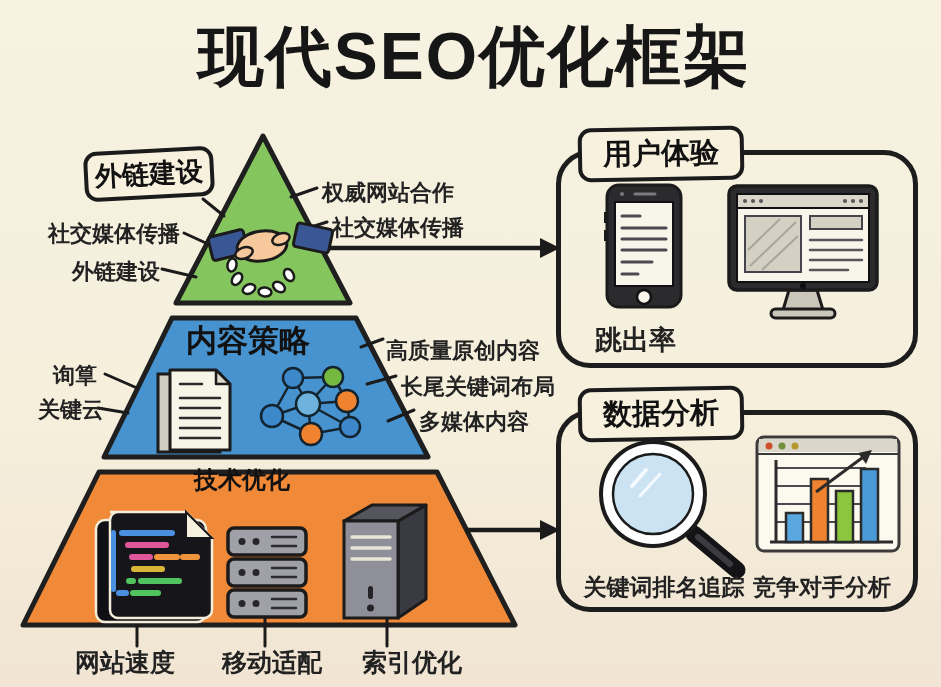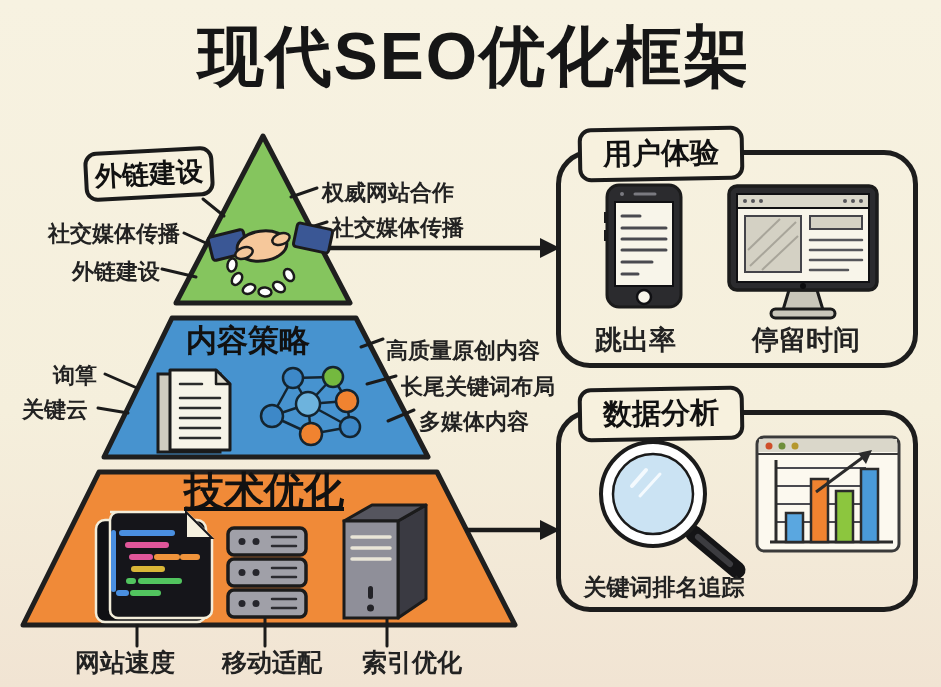--- a/index.html
+++ b/index.html
@@ -25,30 +25,30 @@
   .panel{
     position:absolute;z-index:1;background:transparent;
     border:5px solid #1d1d1d;border-radius:34px;
   }
   
   .lbl-social-left  {left:36px;  top:219px; width:144px; font-size:22px; text-align:right;}
   .lbl-guest-blog   {left:60px;  top:257px; width:100px; font-size:22px; text-align:right;}
   .lbl-authority    {left:322px; top:178px; font-size:22px;}
   .lbl-social-right {left:332px; top:213px; font-size:22px;}
   .lbl-xunsuan      {left:35px;  top:361px; width:62px;  font-size:22px; text-align:right;}
-  .lbl-keycloud     {left:22px;  top:395px; width:82px;  font-size:22px; text-align:left;}
+  .lbl-keycloud     {left:22px;  top:395px; width:82px;  font-size:22px; text-align:right;}
   .lbl-hq-content   {left:386px; top:336px; font-size:22px;}
   .lbl-longtail     {left:401px; top:372px; font-size:22px;}
   .lbl-multimedia   {left:419px; top:407px; font-size:22px;}
   .lbl-site-speed   {left:65px;  top:646px; width:120px; font-size:25px; text-align:center;}
   .lbl-mobile       {left:212px; top:646px; width:120px; font-size:25px; text-align:center;}
   .lbl-index-opt    {left:352px; top:646px; width:120px; font-size:25px; text-align:center;}
   
   .t-content {left:180px; top:320px; width:136px; font-size:31px;}
-  .t-tech    {left:184px; top:464px; width:142px; font-size:40px;text-decoration:underline;}
+  .t-tech    {left:171px; top:464px; width:142px; font-size:24px;}
   .tab-link  {left:84px;  top:149px; width:122px; height:42px; font-size:27px; transform:rotate(-3deg);}
   .tab-ux    {left:578px; top:127px; width:158px; height:46px; font-size:29px; transform:rotate(-1deg);}
   .tab-data  {left:578px; top:387px; width:158px; height:46px; font-size:29px; transform:rotate(-1deg);}
   
   .panel-ux   {left:556px; top:150px; width:352px; height:208px;}
   .panel-data {left:556px; top:410px; width:352px; height:192px;}
   .lbl-bounce     {left:595px; top:322px; width:100px; font-size:27px; }
   .lbl-dwell      {left:742px; top:322px; width:128px; font-size:27px; text-align:center;}
   .lbl-kw-track   {left:576px; top:572px; width:176px; font-size:23px; text-align:center;}
   .lbl-competitor {left:744px; top:572px; width:156px; font-size:23px; text-align:center;}
@@ -305,16 +305,16 @@
   <div class="lbl lbl-longtail">长尾关键词布局</div>
 
   <div class="lvl-title t-tech">技术优化</div>
   <div class="lbl lbl-site-speed">网站速度</div>
   <div class="lbl lbl-mobile">移动适配</div>
   <div class="lbl lbl-index-opt">索引优化</div>
 
   <div class="tab tab-ux">用户体验</div>
   <div class="tab tab-data">数据分析</div>
   <div class="lbl lbl-bounce">跳出率</div>
-  <div class="lbl lbl-dwell">停留时间</div>
   <div class="lbl lbl-kw-track">关键词排名追踪</div>
+  <div class="lbl lbl-competitor">竞争对手分析</div>
 
 </div>
 
 </body></html>

